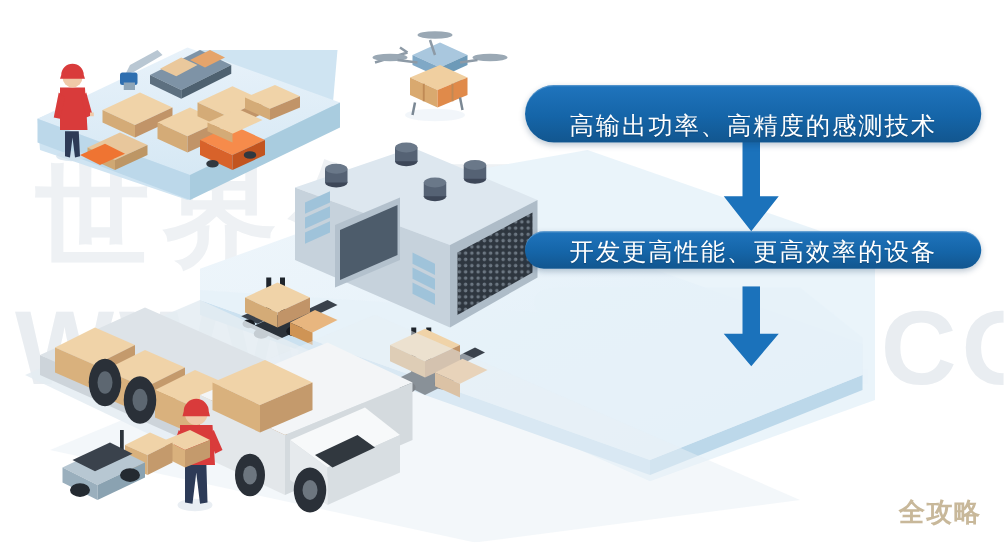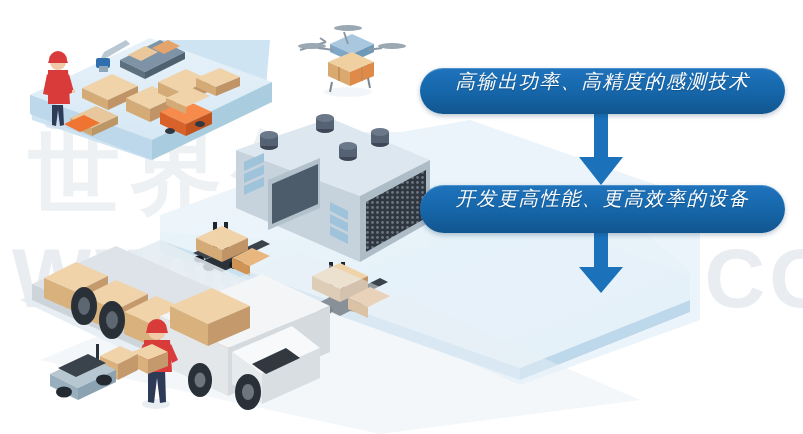--- a/index.html
+++ b/index.html
@@ -60,30 +60,29 @@
   #art{position:absolute;left:0;top:0;width:803px;height:434px;z-index:5;}
 
   
   .pill{
     position:absolute;
     box-sizing:border-box;
     border-radius:40px;
     background:linear-gradient(180deg,#1f74bd 0%,#1565a8 55%,#12568f 100%);
     box-shadow:0 2px 5px rgba(10,50,90,.28), inset 0 1px 0 rgba(255,255,255,.22);
     color:#ffffff;
-    display:flex;align-items:flex-start;justify-content:center;
+    display:flex;align-items:flex-end;justify-content:center;
     font-size:19.5px;
     letter-spacing:1.5px;
     white-space:nowrap;
     z-index:30;
     text-shadow:0 1px 1px rgba(0,0,0,.22);
-    font-style:italic;
   }
   #pill-1{left:420px;top:68px;width:365px;height:46px;}
-  #pill-2{left:420px;top:185px;width:365px;height:48px;}
+  #pill-2{left:420px;top:185px;width:365px;height:30px;}
   #pill-3{left:420px;top:293px;width:365px;height:46px;}
 
   .arrow{
     position:absolute;
     z-index:29;
   }
   #arrow-1{left:577px;top:113px;}
   #arrow-2{left:577px;top:229px;}
 </style>
 </head>
@@ -376,14 +375,15 @@
 
   <div class="pill" id="pill-1">
     <span>高输出功率、高精度的感测技术</span>
   </div>
 
   <div class="pill" id="pill-2">
     <span>开发更高性能、更高效率的设备</span>
   </div>
 
 
+  <div class="wm-corner">全攻略</div>
 
 </div>
 
 </body></html>

